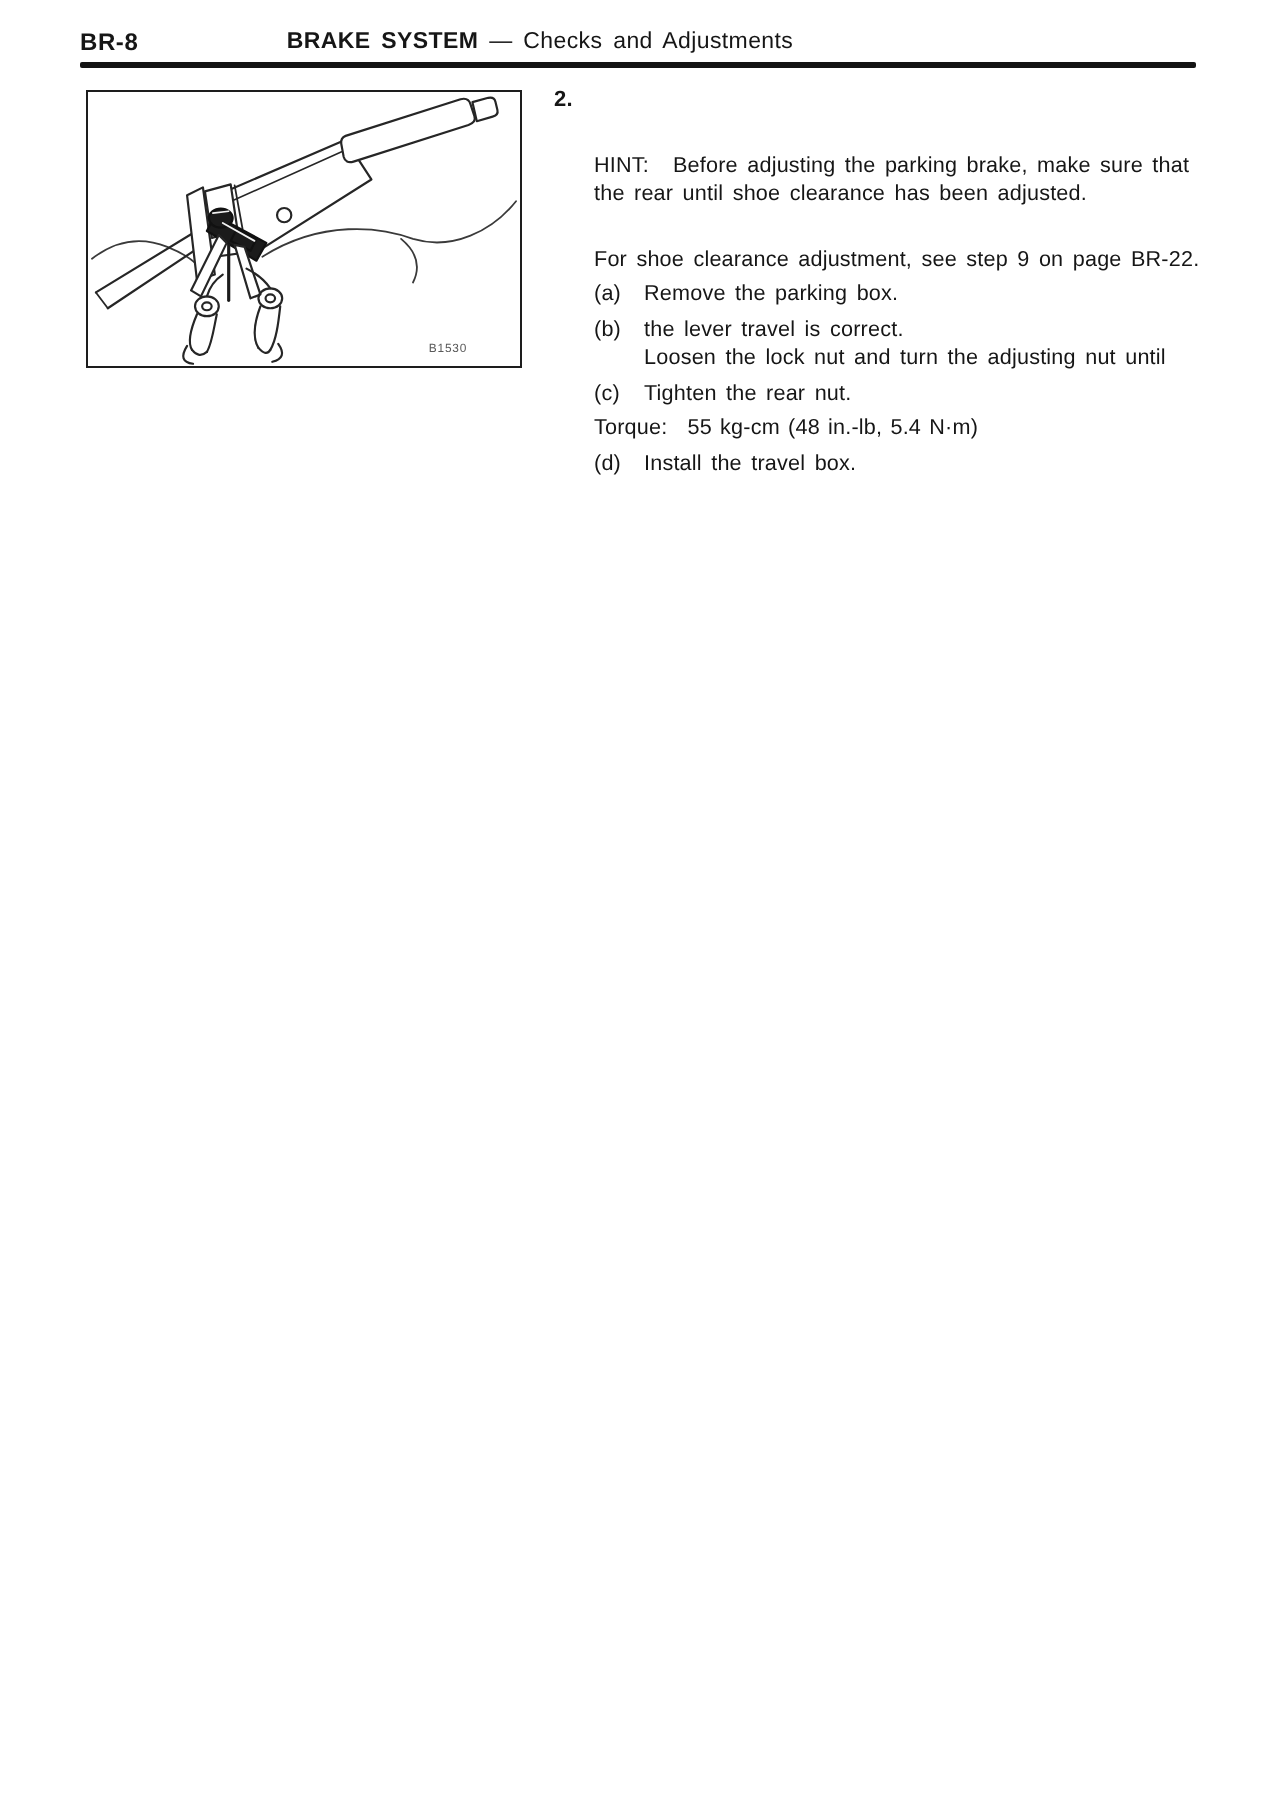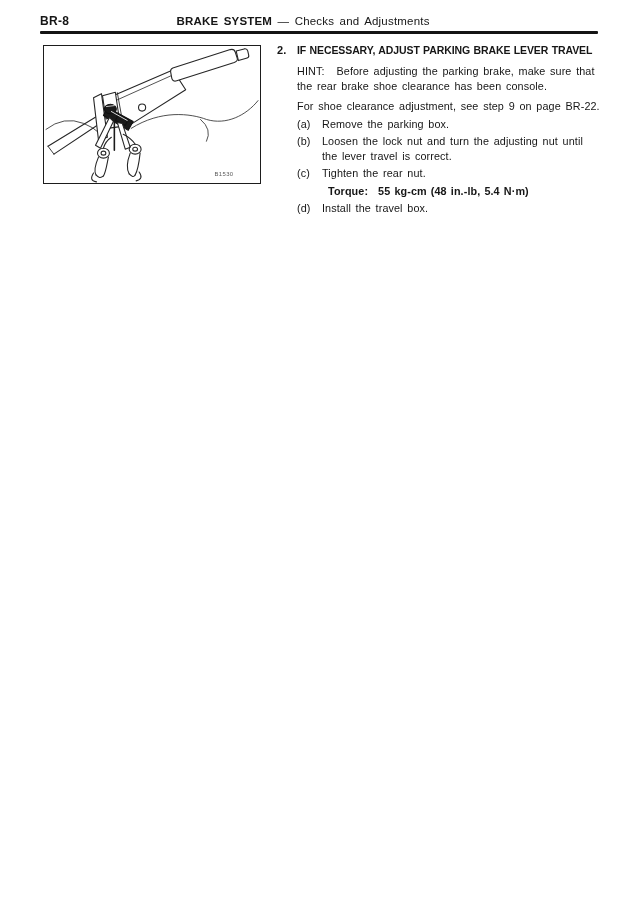--- a/index.html
+++ b/index.html
@@ -10,21 +10,21 @@
   }
   .page{position:absolute;inset:0;overflow:hidden;}
 
   
   .hdr-code{
     position:absolute;left:40px;top:14px;
     font-size:12px;font-weight:bold;letter-spacing:.3px;
   }
   .hdr-center{
     position:absolute;left:0;top:15px;width:540px;text-align:center;
-    font-size:11.5px;letter-spacing:.2px;word-spacing:2px;padding-left:33px;
+    font-size:11.5px;letter-spacing:.2px;word-spacing:2px;
   }
   .hdr-center .b{font-weight:bold;}
   .hdr-rule{
     position:absolute;left:40px;top:31px;width:558px;height:2.5px;
     background:#141414;border-radius:1px;
   }
 
   
   .fig-box{
     position:absolute;left:43px;top:45px;width:218px;height:139px;
@@ -35,25 +35,25 @@
 
   
   .stepcol{
     position:absolute;left:277px;top:43px;width:330px;
     font-size:10.8px;line-height:14.5px;letter-spacing:.1px;word-spacing:1.6px;
   }
   .step-head{display:flex;}
   .step-num{width:20px;flex:0 0 20px;font-weight:bold;font-size:11px;}
   .step-title{font-weight:bold;font-size:10.5px;letter-spacing:-.1px;word-spacing:.6px;line-height:15px;}
   .step-body{margin-left:20px;}
-  .para{margin-top:6px;}
+  .para{margin-top:18px;}
   .hint-label{display:inline-block;margin-right:12px;}
   .sub{display:flex;margin-top:3px;}
   .sub-label{width:25px;flex:0 0 25px;}
-  .torque{margin-top:3px;font-weight:bold;word-spacing:1px;margin-left:31px;}
+  .torque{margin-top:3px;font-weight:normal;word-spacing:1px;}
   .torque-label{display:inline-block;margin-right:10px;}
 </style>
 </head>
 <body>
 
 <div class="page">
 
   <div class="hdr-code">BR-8</div>
   <div class="hdr-center">
     <span class="b">BRAKE SYSTEM</span>
@@ -116,39 +116,38 @@
         <path d="M 60,103 Q 62,96 68,92"></path>
         <path d="M 92,99 Q 88,93 80,89"></path>
       </g>
       <text class="fig-label" x="172" y="131">B1530</text>
     </svg>
   </div>
 
   <div class="stepcol">
     <div class="step-head">
       <div class="step-num">2.</div>
-      <div class="step-title">IF NECESSARY, ADJUST PARKING BRAKE LEVER TRAVEL</div>
     </div>
     <div class="step-body">
       <div class="para">
         <span class="hint-label">HINT:</span><span>Before adjusting the parking brake, make sure that</span>
-        <div>the rear brake shoe clearance has been console.</div>
+        <div>the rear until shoe clearance has been adjusted.</div>
       </div>
       <div class="para">For shoe clearance adjustment, see step 9 on page BR-22.</div>
 
       <div class="sub">
         <div class="sub-label">(a)</div>
         <div>Remove the parking box.</div>
       </div>
 
       <div class="sub">
         <div class="sub-label">(b)</div>
         <div>
+          <div>the lever travel is correct.</div>
           <div>Loosen the lock nut and turn the adjusting nut until</div>
-          <div>the lever travel is correct.</div>
         </div>
       </div>
 
       <div class="sub">
         <div class="sub-label">(c)</div>
         <div>Tighten the rear nut.</div>
       </div>
 
       <div class="torque">
         <span class="torque-label">Torque:</span><span>55 kg-cm (48 in.-lb, 5.4 N·m)</span>

